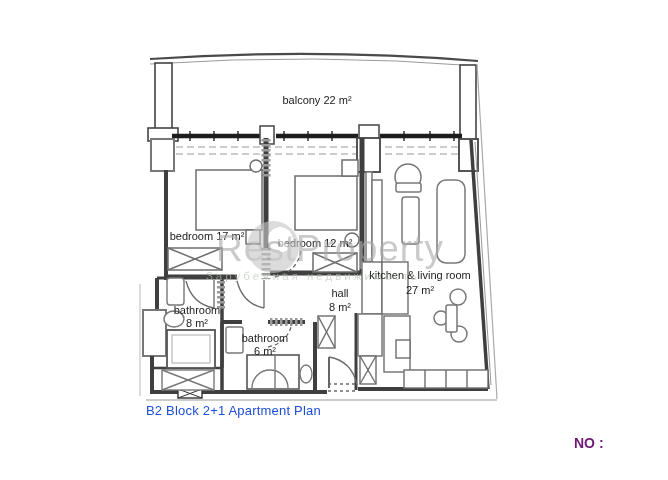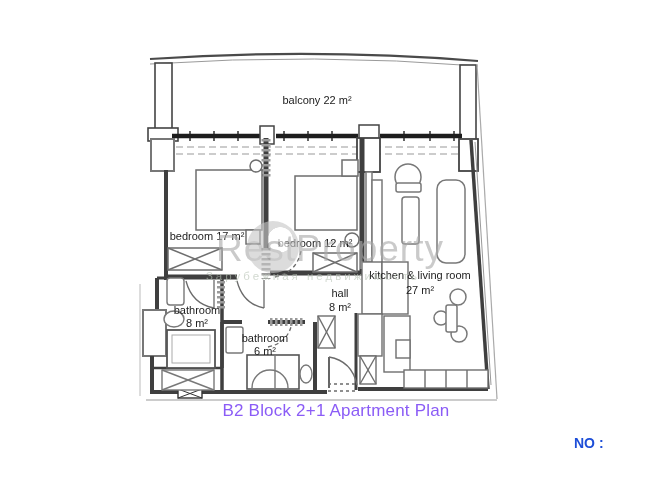--- a/index.html
+++ b/index.html
@@ -5,25 +5,25 @@
   html,body{margin:0;padding:0;background:#fff;}
   #stage{
     position:relative;width:668px;height:480px;background:#ffffff;
     font-family:"Liberation Sans",sans-serif;overflow:hidden;
   }
   svg{position:absolute;left:0;top:0;}
   svg text{font-family:"Liberation Sans",sans-serif;fill:#1c1c1c;}
   .room-label{font-size:11px;}
   .balcony-label{font-size:11px;}
   .title-block{
-    position:absolute;left:146px;top:401px;width:380px;text-align:center;
-    color:#8b5cf6;font-size:17px;line-height:19px;letter-spacing:.2px;
+    position:absolute;left:146px;top:401px;width:380px;
+    color:#1d4ed8;font-size:13px;line-height:19px;letter-spacing:.2px;
   }
   .no-label{
-    position:absolute;left:574px;top:435px;font-size:14px;color:#1d4ed8;font-weight:700;
+    position:absolute;left:574px;top:435px;font-size:14px;color:#701a75;font-weight:700;
   }
   .watermark{position:absolute;left:0;top:0;width:604px;height:480px;pointer-events:none;opacity:.62;}
   .wm-logo{
     position:absolute;left:247px;top:221px;width:52px;height:52px;border-radius:50%;
     background:radial-gradient(circle at 64% 36%, #ffffff 0 26%, #c7c7c7 27%);
   }
   .wm-brand{
     position:absolute;left:150px;top:228px;width:360px;text-align:center;
     font-size:37px;font-weight:400;color:#ababab;letter-spacing:1px;
   }

